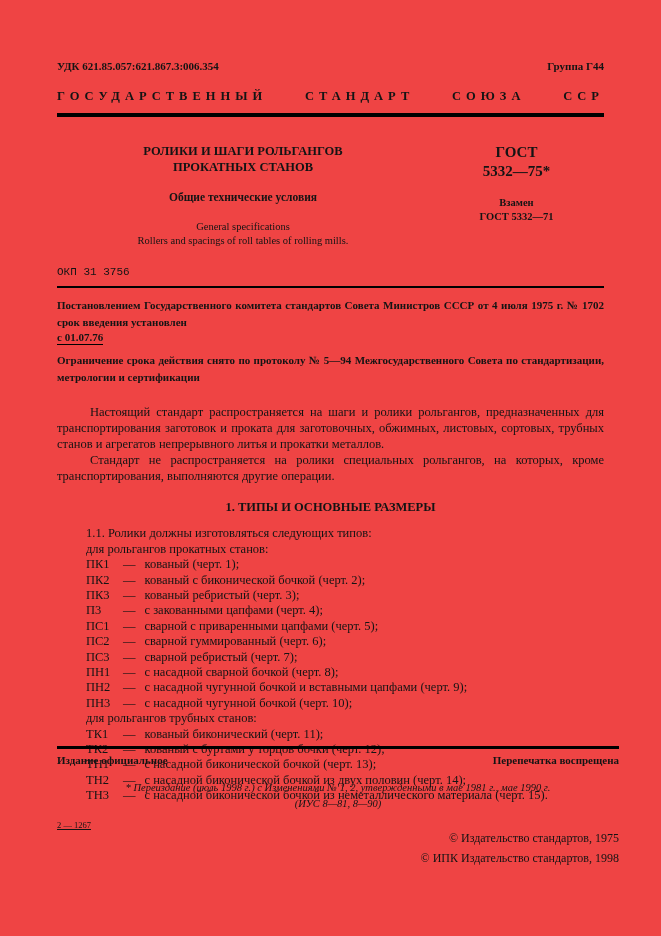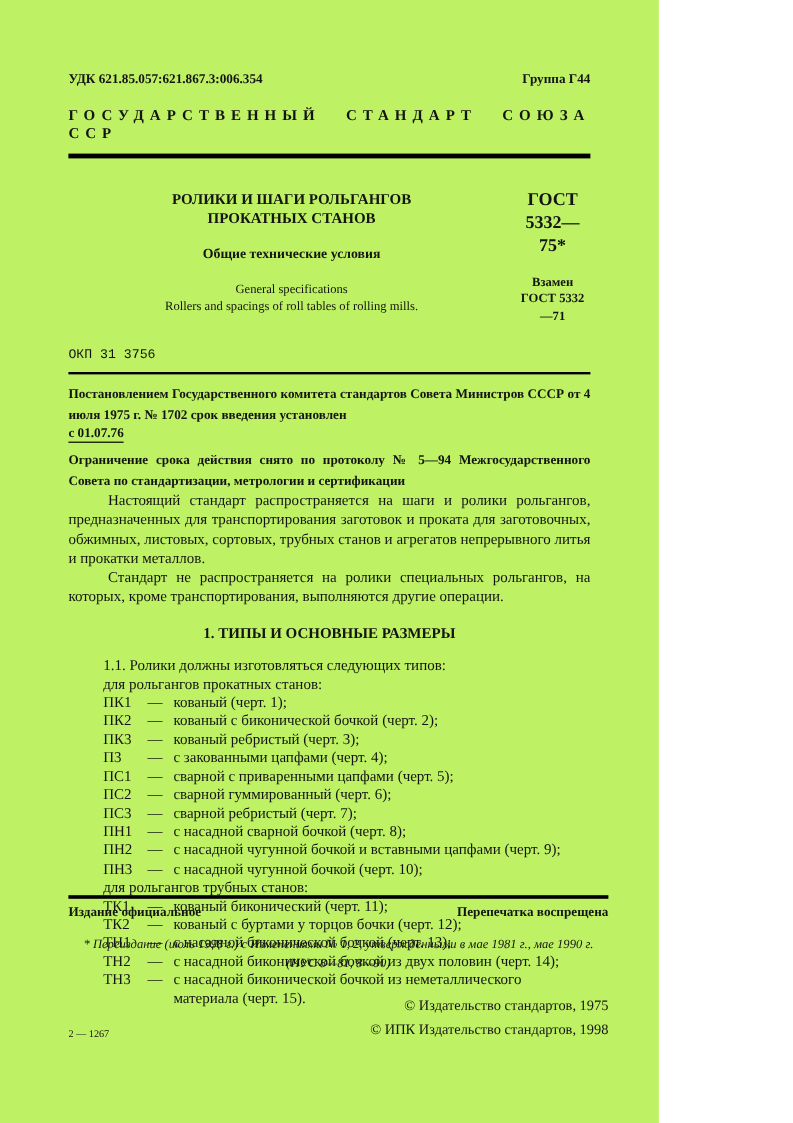--- a/index.html
+++ b/index.html
@@ -1,17 +1,17 @@
 <!DOCTYPE html>
 <html lang="ru"><head>
 <meta charset="utf-8">
 <style>
   html, body { margin:0; padding:0; background:#ffffff; }
   .page {
-    position:relative; width:549px; height:936px; background:#bef264;
+    position:relative; width:661px; height:936px; background:#ef4444;
     font-family:"Liberation Serif", "DejaVu Serif", serif; color:#141414;
     box-sizing:border-box; padding:60px 57px 0 57px; overflow:hidden;
   }
   .udk-row { display:flex; justify-content:space-between; font-weight:bold; font-size:11px; }
   .org-line {
     margin-top:17px; font-weight:bold; font-size:12.5px; letter-spacing:5px;
     text-align:justify; text-align-last:justify;
   }
   .rule-thick { height:4px; background:#000; margin-top:9px; }
   .rule-med   { height:2.5px; background:#000; margin-top:8px; }
@@ -25,36 +25,36 @@
   .gost-label   { font-weight:bold; font-size:15px; line-height:1.25; }
   .replaces     { font-weight:bold; font-size:10.5px; margin-top:15px; line-height:1.35; }
 
   .okp { font-size:11px; margin-top:18px;font-family:Liberation Mono, monospace; }
   .decree, .limitation {
     font-weight:bold; font-size:11px; line-height:1.5; text-align:justify; margin-top:9px;
   }
   .effective { font-weight:bold; font-size:11px; margin-top:1px; }
   .effective .ul { border-bottom:1.5px solid #000; padding-bottom:1px; }
 
-  .body-block { }
+  .body-block { margin-top:19px; }
   .body-para { font-size:12.5px; line-height:16px; text-align:justify; text-indent:33px; margin:0; }
   .section-heading { text-align:center; font-weight:bold; font-size:12.5px; margin-top:16px; }
 
   .clause-block { margin-top:11px; padding-left:29px; font-size:12.5px; line-height:15.4px; }
   .type-row { display:flex; }
   .type-code { width:37px; flex:none; }
   .type-dash { flex:none; margin-right:9px; }
   .type-desc { flex:1; }
 
   .footer { position:absolute; left:57px; right:42px; top:746px; }
   .footer-rule { height:3px; background:#000; }
   .footer-row { display:flex; justify-content:space-between; font-weight:bold; font-size:11px; margin-top:5px; }
   .reissue { font-style:italic; font-size:10.5px; text-align:center; margin-top:14px; line-height:1.55; }
   .copyright { text-align:right; font-size:12px; margin-top:15px; line-height:1.7; }
-  .print-code { position:absolute; left:57px; top:856px; font-size:8.5px; }
+  .print-code { position:absolute; left:57px; top:820px; font-size:8.5px;text-decoration:underline; }
 </style>
 </head>
 <body>
 
 <div class="page">
 
   <div class="udk-row">
     <span>УДК 621.85.057:621.867.3:006.354</span>
     <span>Группа Г44</span>
   </div>

